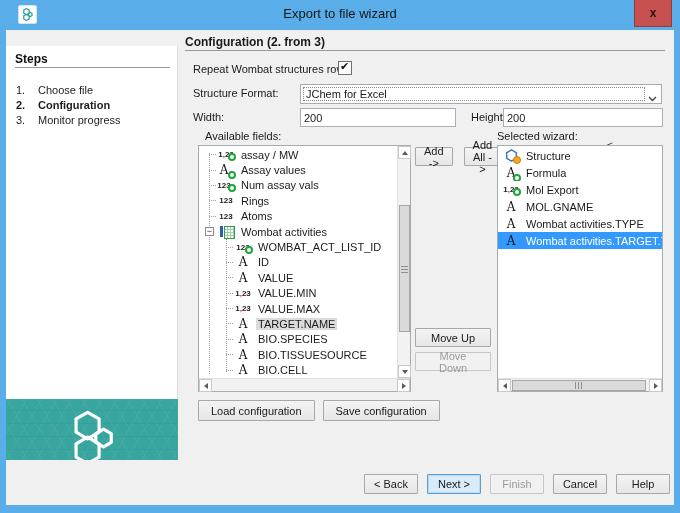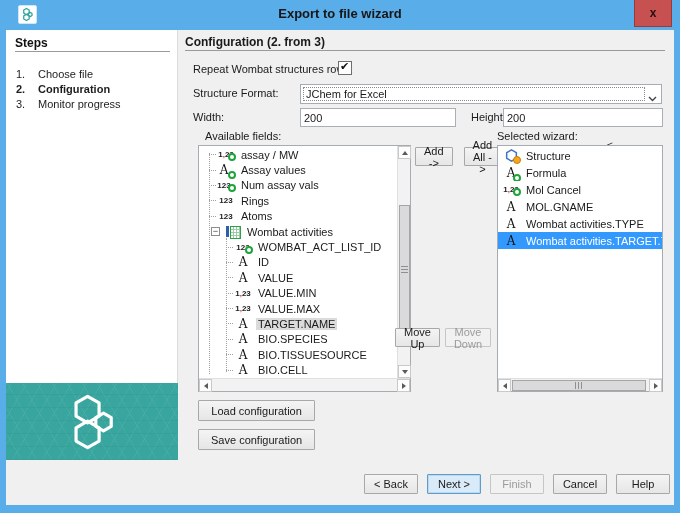--- a/index.html
+++ b/index.html
@@ -2,28 +2,28 @@
 <html><head>
 <meta charset="utf-8">
 <style>
   * { margin:0; padding:0; box-sizing:border-box; }
   body { font-family:"Liberation Sans", sans-serif; background:#444; }
   .window { position:relative; width:680px; height:513px; background:#59ADE9; overflow:hidden; }
 
   
   .titlebar { position:absolute; left:0; top:0; width:680px; height:30px; background:#59ADE9; }
   .app-icon { position:absolute; left:18px; top:5px; width:19px; height:19px; background:#fff; border:1px solid #cfe6f7; border-radius:2px; display:flex; align-items:center; justify-content:center; }
-  .win-title { position:absolute; left:0; top:6px; width:100%; text-align:center; font-size:13px; color:#161616;font-weight:bold; }
+  .win-title { position:absolute; left:0; top:6px; width:100%; text-align:center; font-size:13px; color:#161616; }
   .close-btn { position:absolute; right:8px; top:0; width:38px; height:27px; background:#C75050; border:1px solid #963B39; border-top:none; color:#26100f; font-weight:bold; font-size:12px; display:flex; align-items:center; justify-content:center; cursor:default; }
 
   
   .content { position:absolute; left:6px; top:30px; width:668px; height:475px; background:#F0F0F0; }
 
   
-  .sidebar { position:absolute; left:0; top:0; width:172px; height:430px; background:#fff; border-right:1px solid #DCDCDC; }
+  .sidebar { position:absolute; left:0; top:16px; width:172px; height:430px; background:#fff; border-right:1px solid #DCDCDC; }
   .steps-header { position:absolute; left:9px; top:6px; font-size:12px; font-weight:bold; color:#111; }
   .steps-underline { position:absolute; left:9px; right:7px; top:21px; border-top:1px solid #9a9a9a; }
   .steps-list { position:absolute; left:10px; top:36px; right:4px; }
   .step-row { display:flex; height:15px; font-size:11px; color:#1d1d1d; align-items:center; }
   .step-row .num { width:22px; }
   .step-row.active { font-weight:bold; }
   .brand-text { position:absolute; left:0; top:320px; width:172px; text-align:center; font-size:17px; color:#2EA29B; letter-spacing:0.2px; }
   .brand-banner { position:absolute; left:0; top:353px; width:172px; height:77px; background-color:#38A69E;
     background-image:
       repeating-linear-gradient(60deg,  rgba(255,255,255,.05) 0 1px, transparent 1px 13px),
@@ -54,21 +54,21 @@
   #available-list { left:20px; top:115px; width:213px; height:247px; }
   #selected-list  { left:319px; top:115px; width:166px; height:247px; }
   .rows { position:absolute; left:0; top:1px; overflow:hidden; }
   #available-list .rows { right:13px; bottom:13px; }
   #selected-list  .rows { right:0; bottom:13px; }
 
   
   .trow { display:flex; align-items:center; height:15.4px; white-space:nowrap; position:relative; }
   .trow.lvl1 { padding-left:10px; }
   .trow.lvl2 { padding-left:27px; }
-  .trow.lvl1.has-exp { padding-left:12px; }
+  .trow.lvl1.has-exp { padding-left:6px; }
   .stub { width:7px; height:0; border-top:1px dotted #a0a0a0; flex-shrink:0; }
   .expander { width:9px; height:9px; border:1px solid #8c8c8c; background:#fff; font-size:9px; line-height:6px; text-align:center; color:#333; margin-right:2px; flex-shrink:0; }
   .expander::before { content:"\2212"; }
   .vline { position:absolute; border-left:1px dotted #a0a0a0; width:0; }
   .vline.v1 { left:10px; top:6px; bottom:4px; }
   .vline.v2 { left:27px; top:91px; bottom:6px; }
   .flabel { padding:0 2px; }
   .trow.sel-gray .flabel { background:#DBDBDB; }
 
   .srow { display:flex; align-items:center; height:17px; white-space:nowrap; padding-left:3px; overflow:hidden; }
@@ -103,23 +103,23 @@
   .grip-v { width:7px; height:8px; background:repeating-linear-gradient(0deg,#8f8f8f 0 1px,transparent 1px 3px); }
   .sb-thumb-h { position:absolute; top:1px; height:11px; left:14px; right:16px; background:#DADADA; border:1px solid #A6A6A6; display:flex; align-items:center; justify-content:center; }
   .grip-h { width:9px; height:7px; background:repeating-linear-gradient(90deg,#8f8f8f 0 1px,transparent 1px 3px); }
 
   
   .btn { height:19px; background:linear-gradient(#F4F4F4,#E6E6E6); border:1px solid #A8A8A8; border-radius:1px; font-family:inherit; font-size:11px; color:#1a1a1a; display:flex; align-items:center; justify-content:center; padding:0 8px; }
   .btn.disabled { color:#9b9b9b; background:#F1F1F1; border-color:#C6C6C6; }
   .btn.primary { background:#D9EAF9; border-color:#5E9CCB; box-shadow:inset 0 0 0 1px #BCD9F0; }
   .transfer-stack { position:absolute; left:237px; top:117px; width:76px; display:flex; gap:11px; }
   .transfer-stack .btn { width:76px; }
-  .order-stack { position:absolute; left:237px; top:298px; width:76px; display:flex; flex-direction:row; gap:5px;justify-content:flex-end; }
+  .order-stack { position:absolute; left:237px; top:298px; width:76px; display:flex; flex-direction:column; gap:5px; }
   .order-stack .btn { width:76px; }
-  .config-row { position:absolute; left:20px; top:370px; display:flex; gap:8px;flex-direction:column; }
+  .config-row { position:absolute; left:20px; top:370px; display:flex; gap:8px; }
   .config-row .btn { height:21px; padding:0 12px; }
 
   
   .footer { position:absolute; left:0; top:430px; width:668px; height:45px; background:#F0F0F0; }
   .footer-row { position:absolute; top:14px; right:4px; display:flex; gap:9px; }
   .footer-row .btn { height:20px; min-width:54px; }
 </style>
 </head>
 <body>
 
@@ -319,21 +319,21 @@
                 <b class="badge orange"></b>
               </span>
               <span class="flabel">Structure</span>
             </div>
             <div class="srow">
               <span class="ficon tA">A<b class="badge green"></b></span>
               <span class="flabel">Formula</span>
             </div>
             <div class="srow">
               <span class="ficon tnum">1<i>,</i>23<b class="badge green"></b></span>
-              <span class="flabel">Mol Cancel</span>
+              <span class="flabel">Mol Export</span>
             </div>
             <div class="srow">
               <span class="ficon tA">A</span>
               <span class="flabel">MOL.GNAME</span>
             </div>
             <div class="srow">
               <span class="ficon tA">A</span>
               <span class="flabel">Wombat activities.TYPE</span>
             </div>
             <div class="srow sel-blue">

